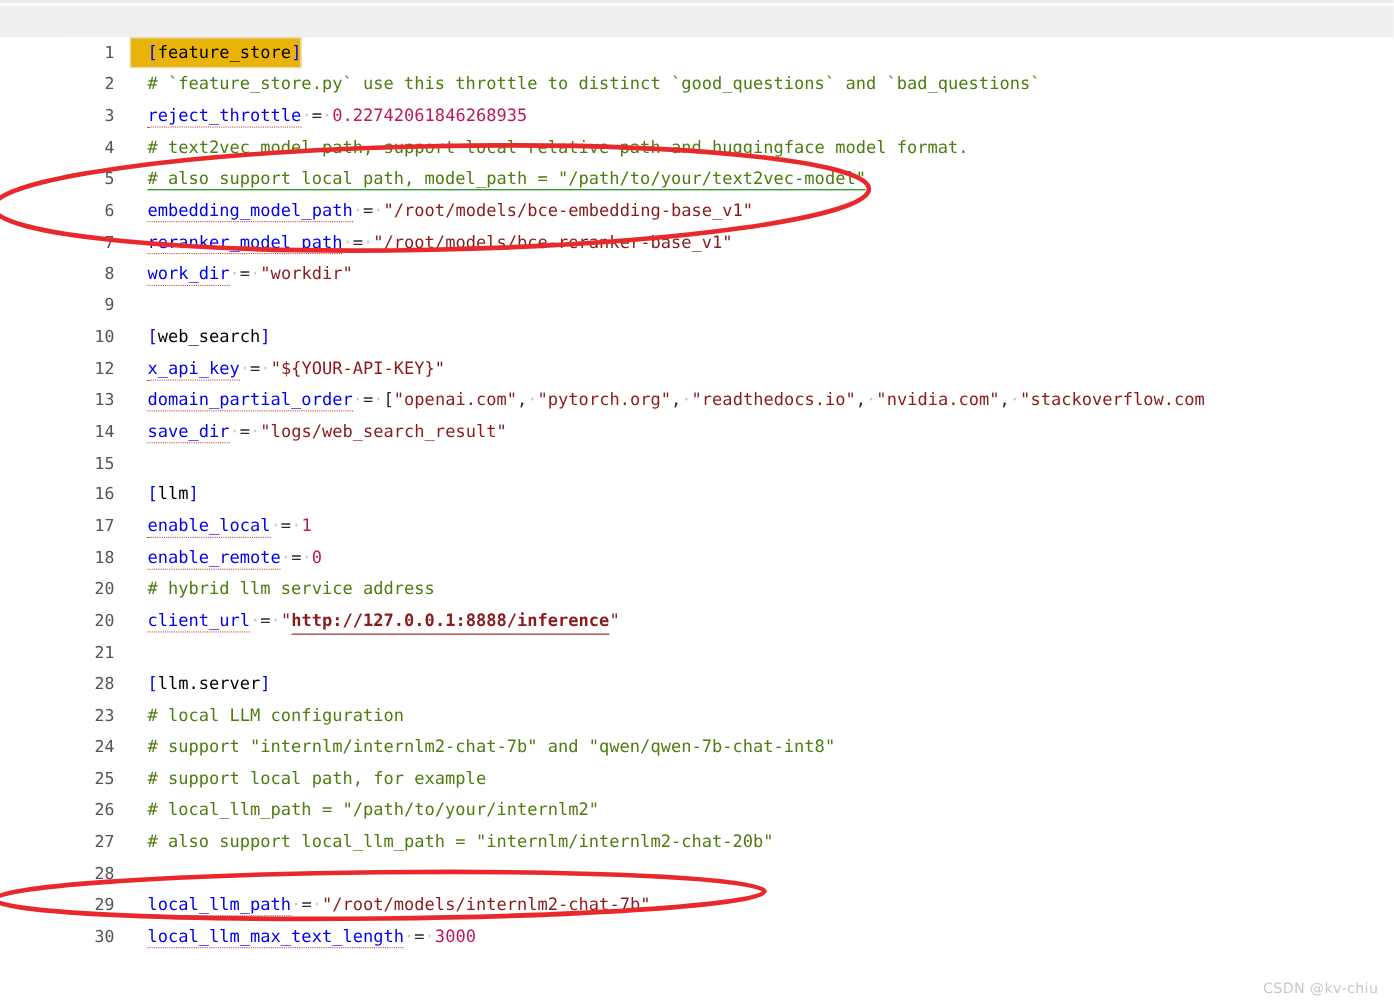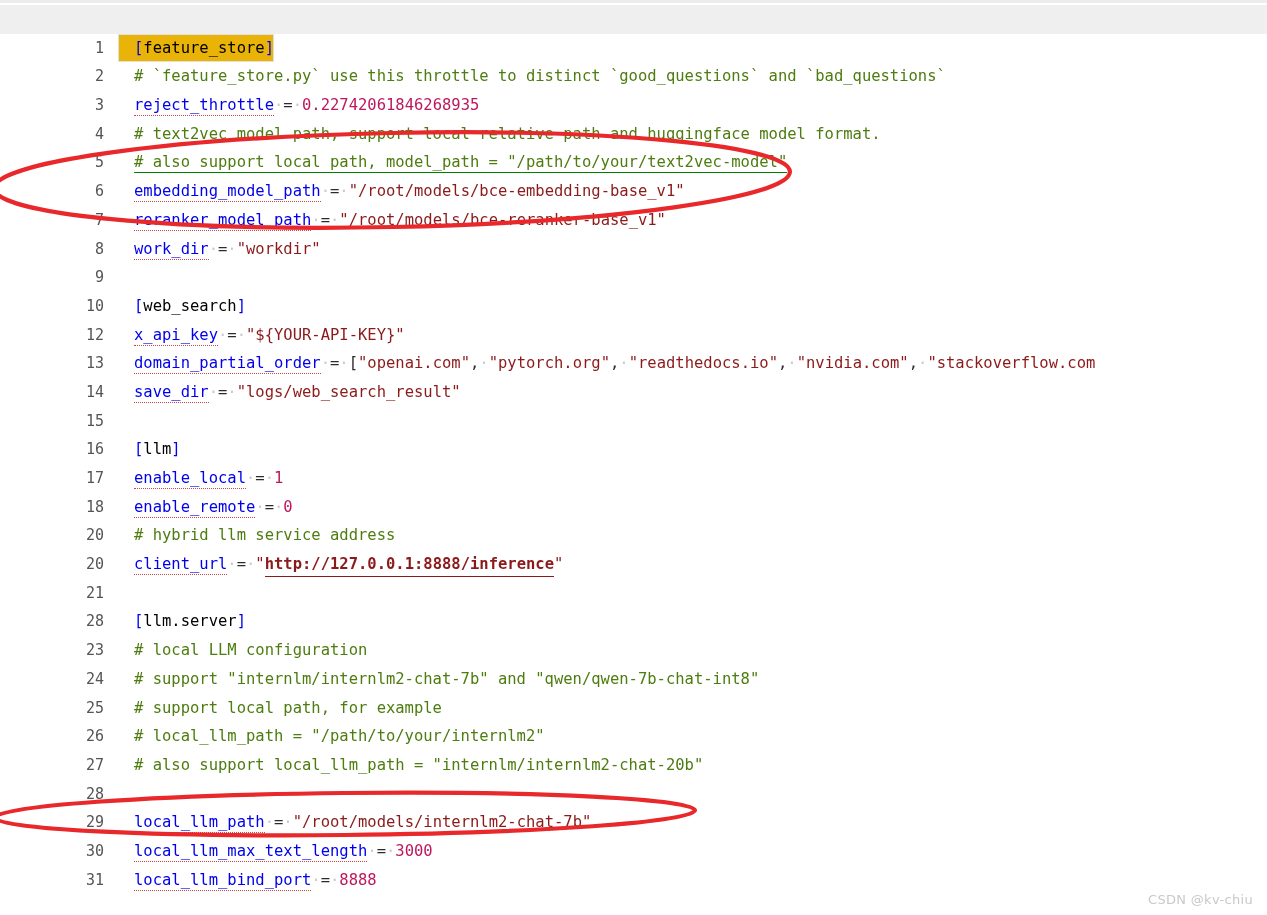--- a/index.html
+++ b/index.html
@@ -240,23 +240,20 @@
     </div>
 
     <div class="code-line">
       <span class="gutter">29</span><span class="code-text"><span class="tok-key squiggle">local_llm_path</span><span class="ws">·</span><span class="tok-eq">=</span><span class="ws">·</span><span class="tok-string">"/root/models/internlm2-chat-7b"</span></span>
     </div>
 
     <div class="code-line">
       <span class="gutter">30</span><span class="code-text"><span class="tok-key squiggle">local_llm_max_text_length</span><span class="ws">·</span><span class="tok-eq">=</span><span class="ws">·</span><span class="tok-number">3000</span></span>
     </div>
 
-    <div class="code-line">
-      <span class="gutter">31</span><span class="code-text"><span class="tok-key squiggle">local_llm_bind_port</span><span class="ws">·</span><span class="tok-eq">=</span><span class="ws">·</span><span class="tok-number">8888</span></span>
-    </div>
 
     <div class="code-line">
       <span class="code-text"></span>
     </div>
 
   </div>
 
   <svg class="annotation-layer" viewBox="0 0 1267 915" width="1267" height="915" xmlns="http://www.w3.org/2000/svg">
 
     <ellipse cx="392" cy="180" rx="398" ry="47" fill="none" stroke="#e8282a" stroke-width="4.2" transform="rotate(-1.2 392 180)"></ellipse>

